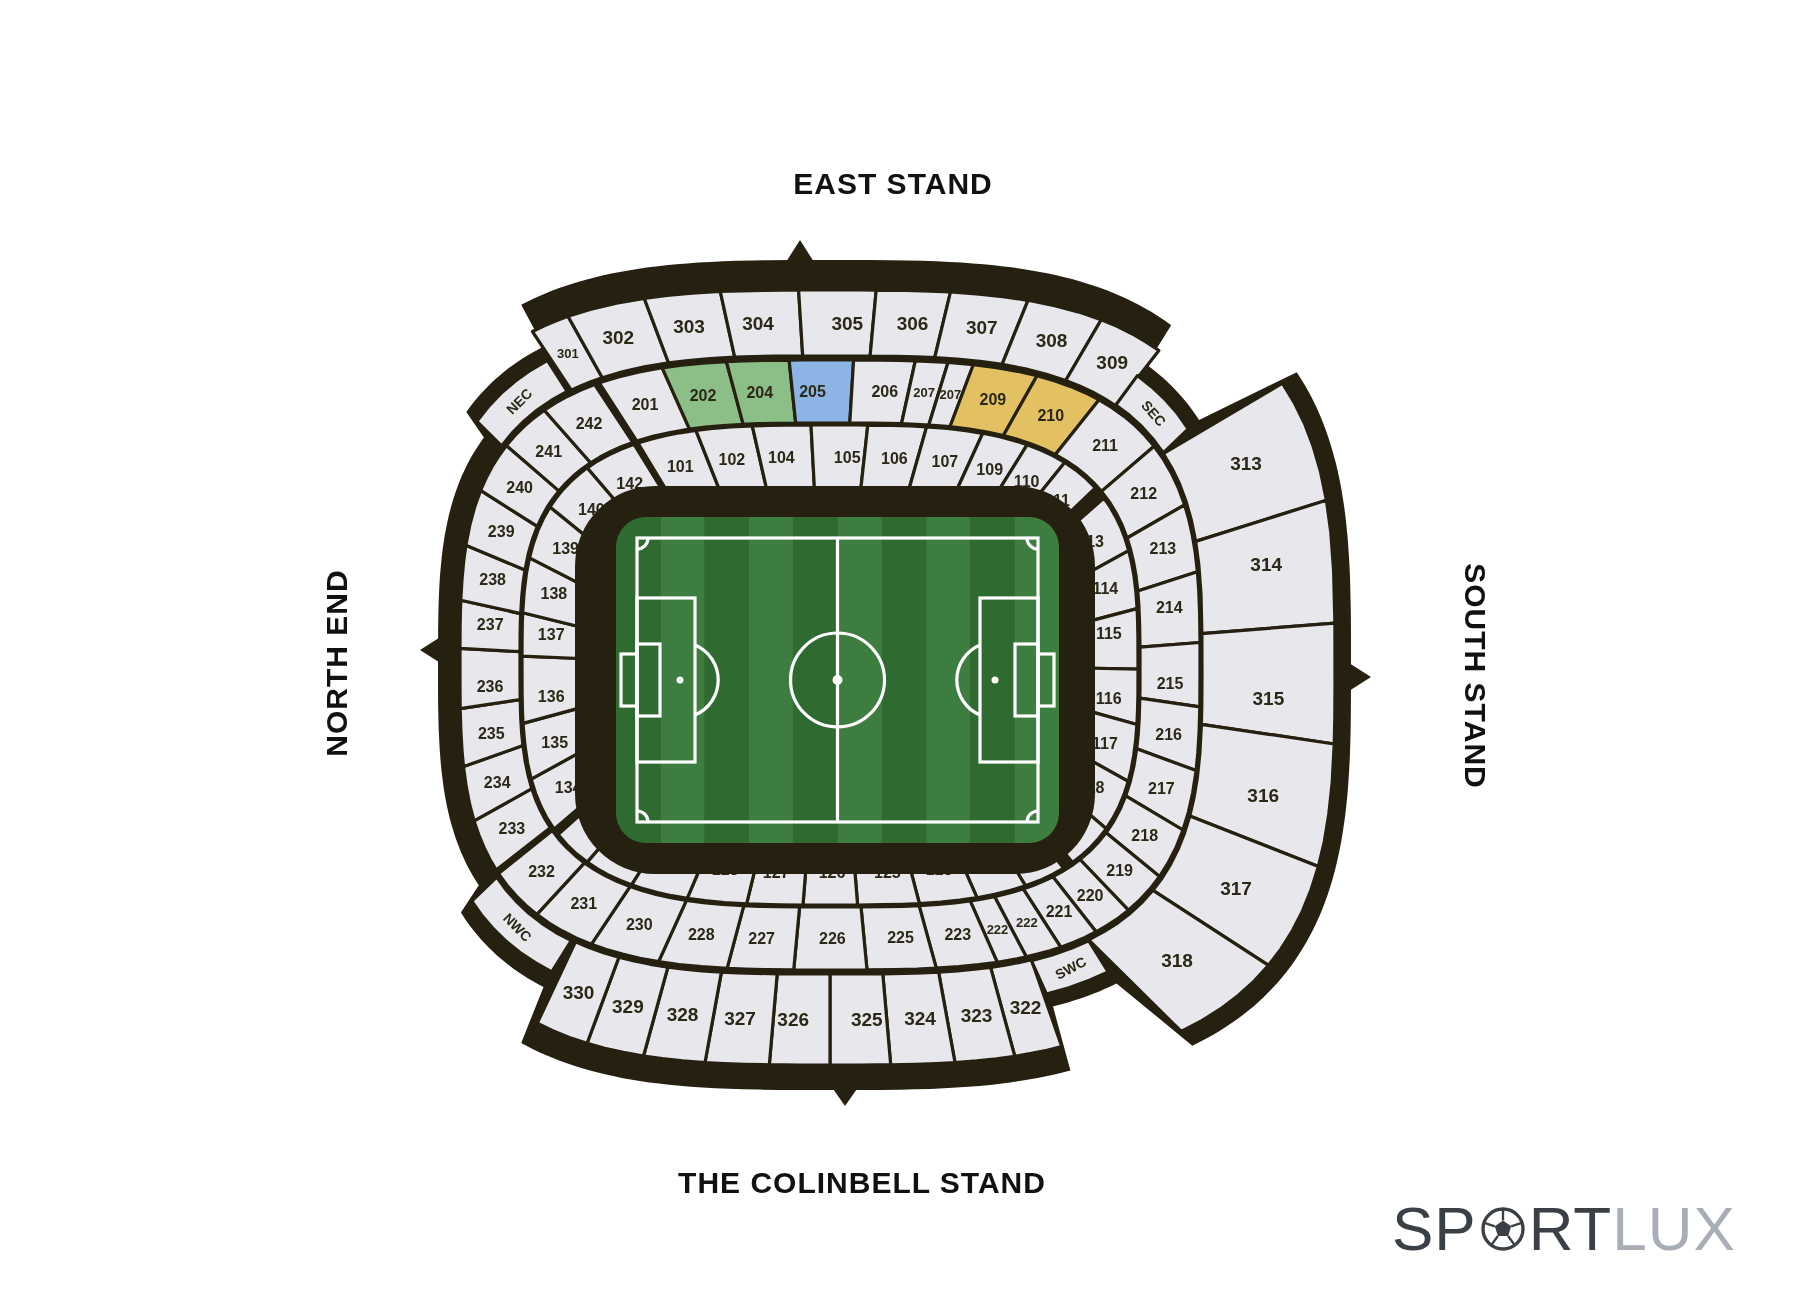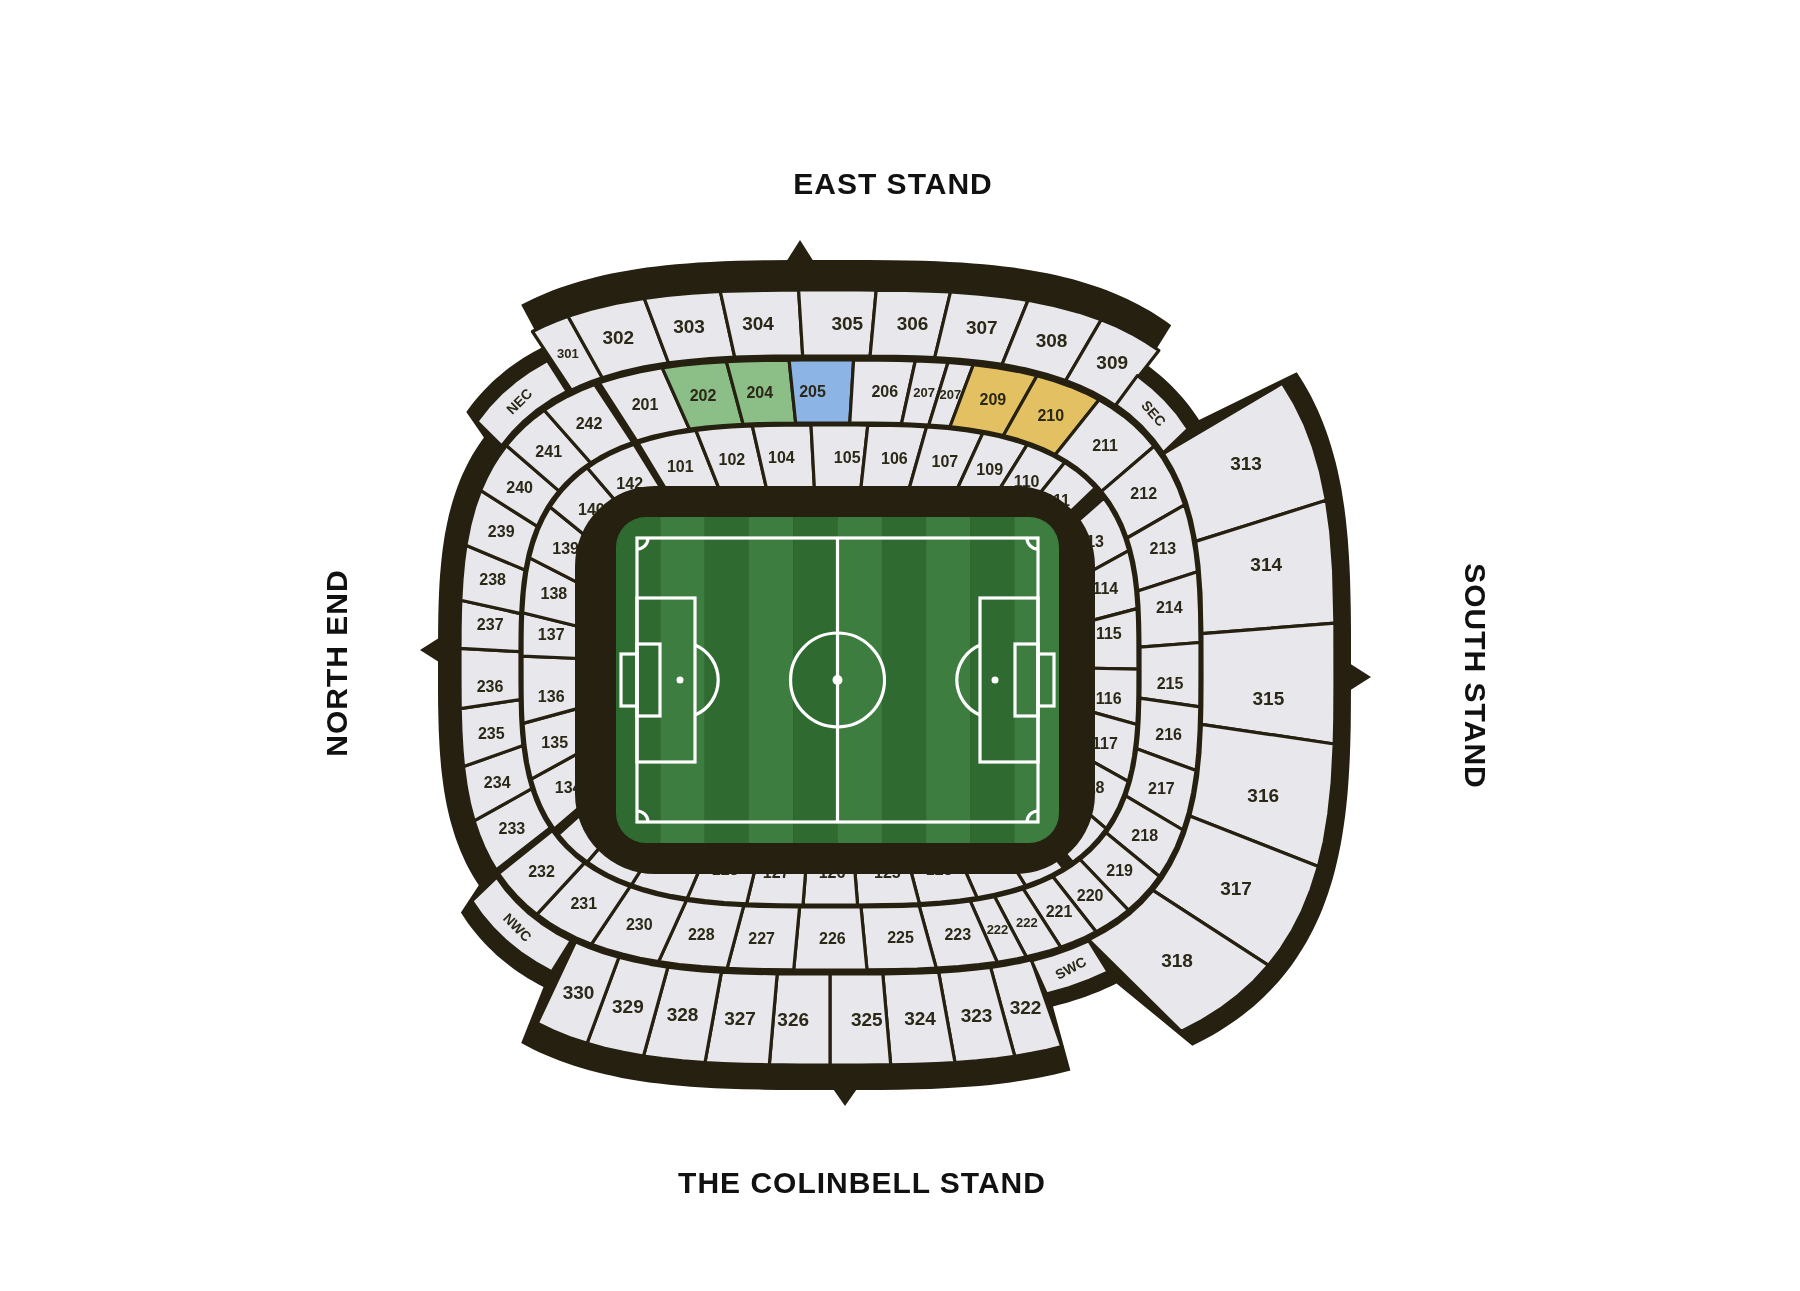--- a/index.html
+++ b/index.html
@@ -475,13 +475,29 @@
           <path d="M648,822 A11,11 0 0 0 637,811"></path>
         </g>
       </g>
     </svg>
 
   <div class="stand-label" style="left:893px;top:184px;">EAST STAND</div>
   <div class="stand-label v-left" style="left:337px;top:663px;">NORTH END</div>
   <div class="stand-label v-right" style="left:1475px;top:676px;">SOUTH STAND</div>
   <div class="stand-label" style="left:862px;top:1183px;">THE COLINBELL STAND</div>
 
+  <div class="logo">
+    <span class="lg-dark">SP</span>
+    <svg width="48" height="48" viewBox="-24 -24 48 48">
+      <circle cx="0" cy="0" r="20" fill="#ffffff" stroke="#3a4046" stroke-width="3.4"></circle>
+      <path d="M0,-8.6 L8.2,-2.7 L5.1,7 L-5.1,7 L-8.2,-2.7 Z" fill="#3a4046"></path>
+      <g stroke="#3a4046" stroke-width="2.4">
+        <line x1="0" y1="-8.6" x2="0" y2="-19.5"></line>
+        <line x1="8.2" y1="-2.7" x2="18.6" y2="-6.1"></line>
+        <line x1="5.1" y1="7" x2="11.5" y2="15.9"></line>
+        <line x1="-5.1" y1="7" x2="-11.5" y2="15.9"></line>
+        <line x1="-8.2" y1="-2.7" x2="-18.6" y2="-6.1"></line>
+      </g>
+    </svg>
+    <span class="lg-dark">RT</span>
+    <span class="lg-light">LUX</span>
+  </div>
 </div>
 
 </body></html>

